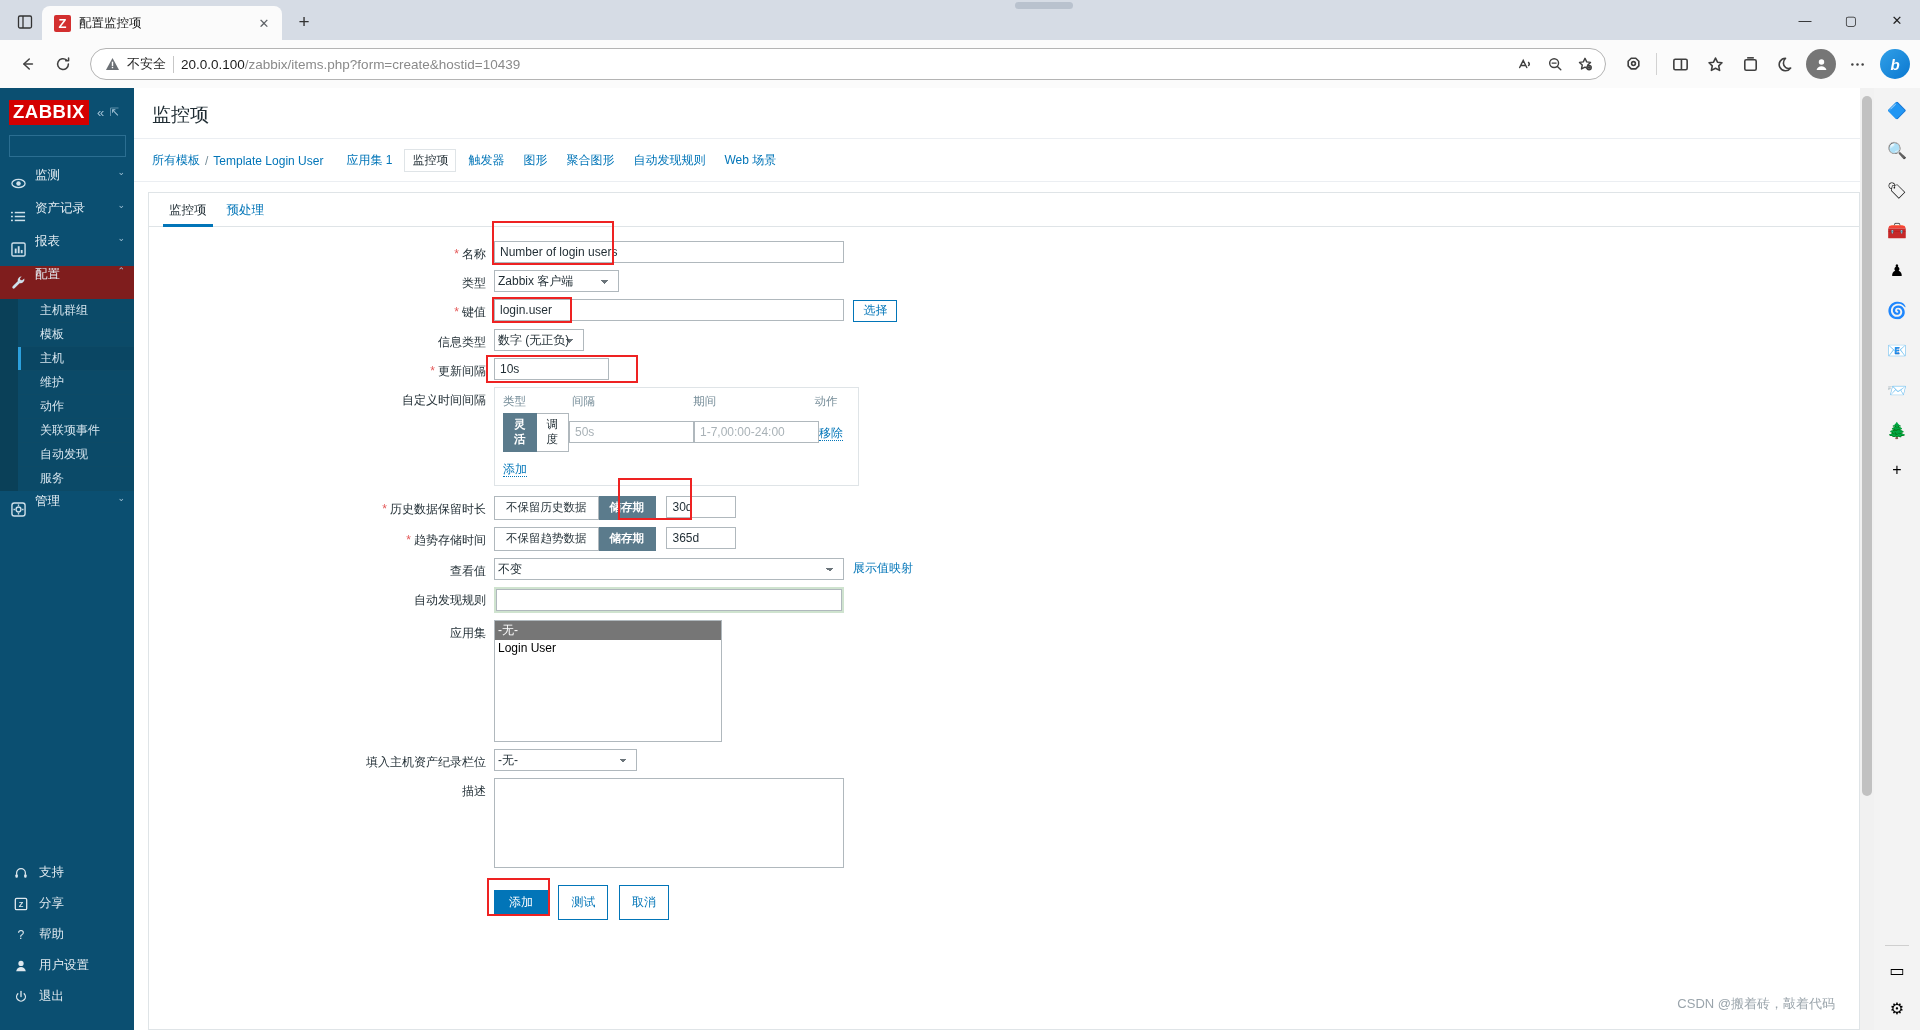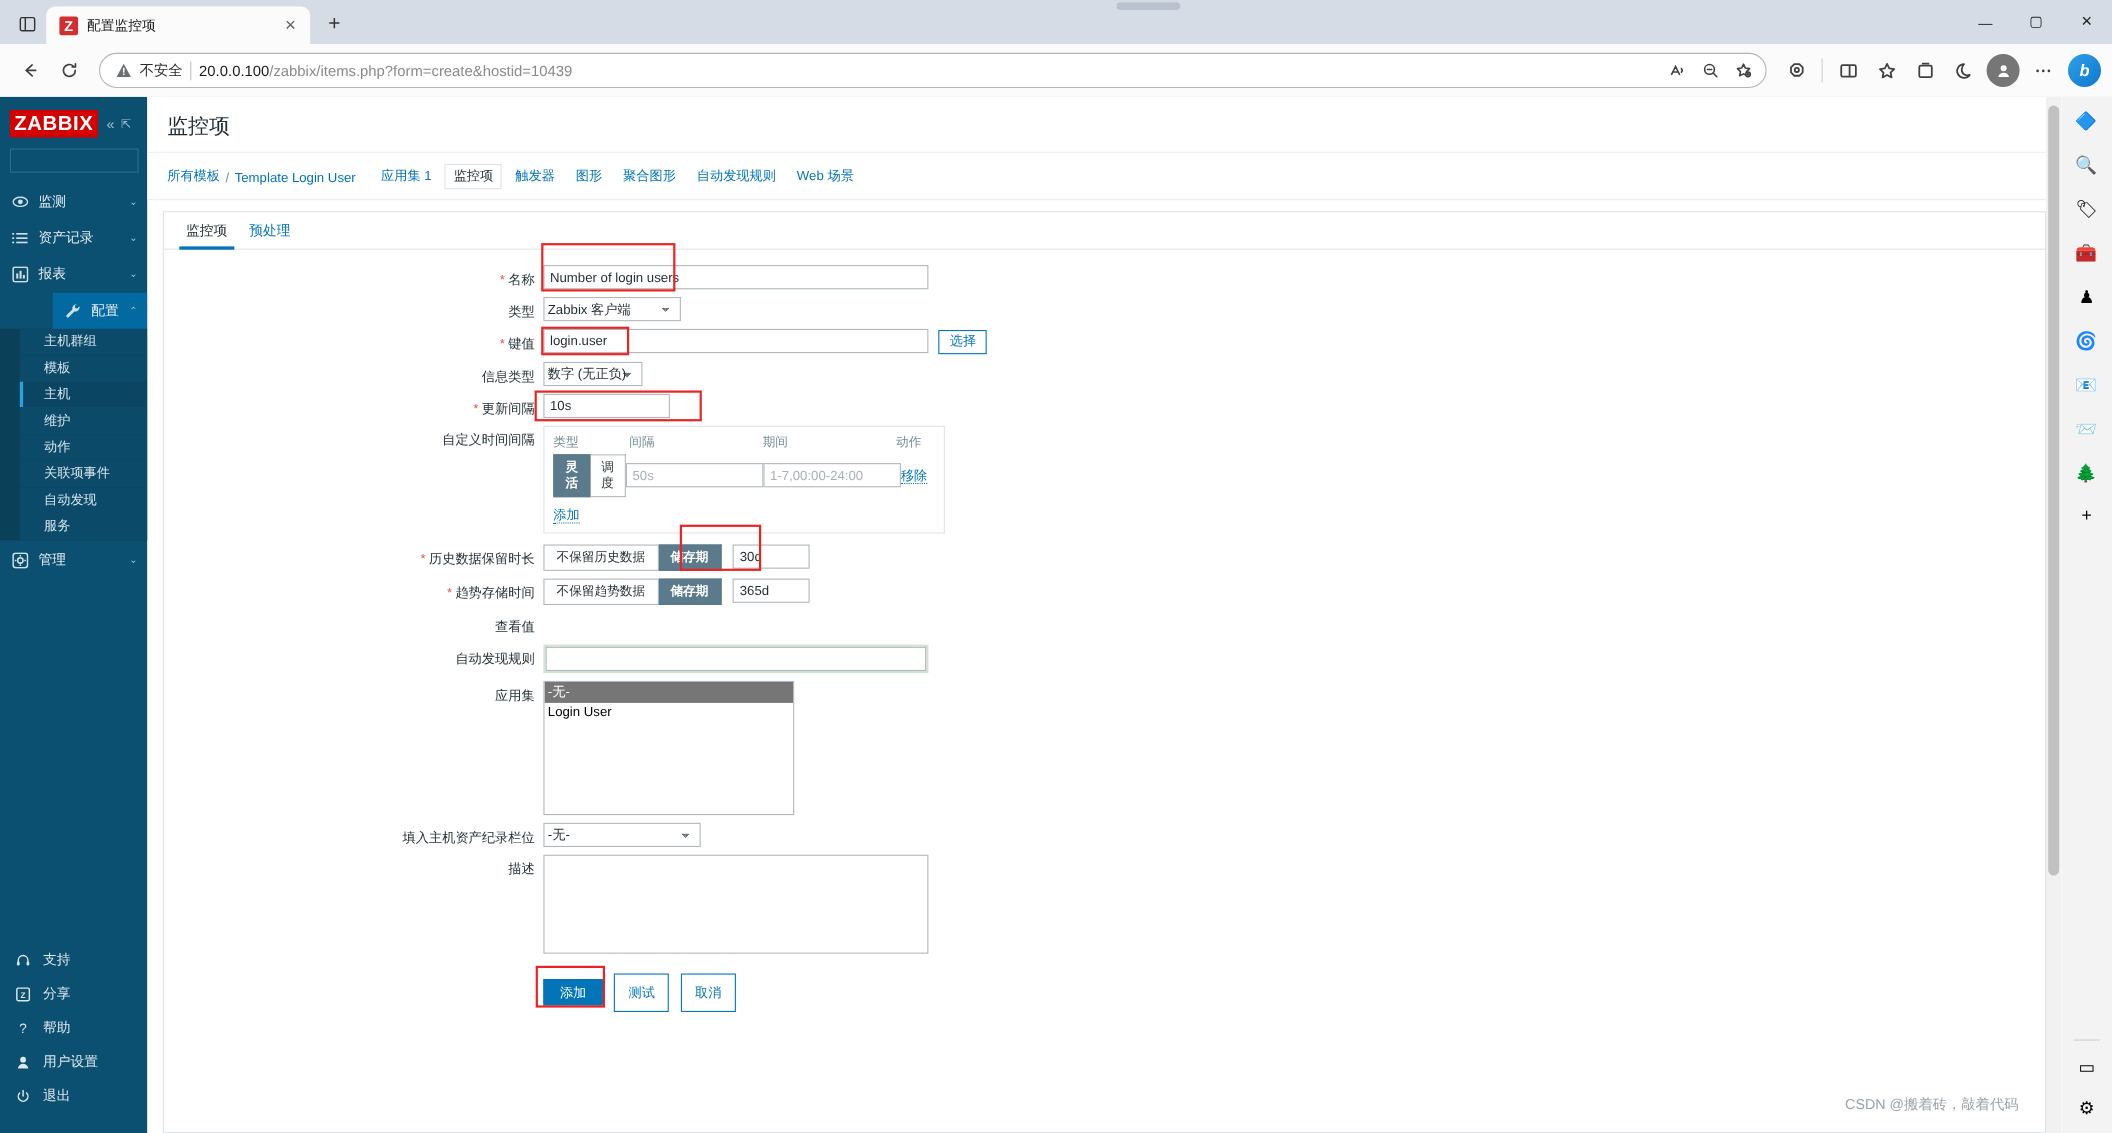--- a/index.html
+++ b/index.html
@@ -60,22 +60,22 @@
   .zbx-logo-row { display: flex; align-items: center; padding: 4px 7px 10px 9px; gap: 6px; }
   .zbx-logo { background: #d40000; color: #fff; font-weight: bold; font-size: 18.5px; letter-spacing: .5px;
               padding: 1px 4px 2px 4px; font-family: "Liberation Sans", sans-serif; }
   .zbx-chevrons { color: #9fc0d4; font-size: 13px; margin-left: 2px; }
   .zbx-pin { color: #9fc0d4; font-size: 11px; }
   .zbx-search { margin: 0 8px 10px 9px; height: 22px; background: #0b4f71; border: 1px solid #2b6e91; display: flex; align-items: center; padding: 0 5px; }
   .zbx-search input { flex: 1; background: transparent; border: none; outline: none; color: #fff; font-size: 12px; }
   .zbx-search svg { width: 12px; height: 12px; stroke: #cfe0ea; fill: none; stroke-width: 2; }
 
   .zbx-nav { display: flex; flex-direction: column; }
-  .zbx-nav-item { display: flex; align-items: center; height: 33px; padding-left: 10px; gap: 9px; font-size: 12.5px; color: #e4edf3; position: relative; }
-  .zbx-nav-item.active { background: #0369a1; margin-left: 48px; }
+  .zbx-nav-item { display: flex; height: 33px; padding-left: 10px; gap: 9px; font-size: 12.5px; color: #e4edf3; position: relative; }
+  .zbx-nav-item.active { background: #7f1d1d; }
   .zbx-nav-item .nico { width: 16px; display: flex; align-items: center; justify-content: center; }
   .zbx-nav-item .nico svg { width: 15px; height: 15px; }
   .zbx-nav-item .nlabel { flex: 1; }
   .zbx-nav-item .ncaret { font-size: 9px; color: #9fc0d4; margin-right: 9px; }
 
   .zbx-sub { background: #0a4058; }
   .zbx-sub-item { height: 24px; display: flex; align-items: center; font-size: 12px; color: #d6e5ee;
                   padding-left: 22px; margin-left: 18px; border-bottom: 1px solid #0d4a66; position: relative; background:#0b4a68;}
   .zbx-sub-item.selected::before { content:''; position: absolute; left: 0; top: 0; bottom: 0; width: 3px; background: #2ca0dd; }
   .zbx-sub-item.selected { background: #0a4663; }
@@ -552,20 +552,26 @@
               <span class="seg seg-hist">
                 <span>不保留趋势数据</span>
                 <span class="on">储存期</span>
               </span>
               <input class="zi w70" style="margin-left: 6px;" value="365d">
             </div>
           </div>
 
           <div class="frow">
             <div class="flabel">查看值</div>
+            <div class="fctl" style="display:flex;align-items:center;gap:9px">
+              <select class="zi w350">
+                <option>不变</option>
+              </select>
+              <span class="lnk-plain">展示值映射</span>
+            </div>
           </div>
 
           <div class="frow">
             <div class="flabel">自动发现规则</div>
             <div class="fctl newapp">
               <input value="" style="">
             </div>
           </div>
 
           <div class="frow">

